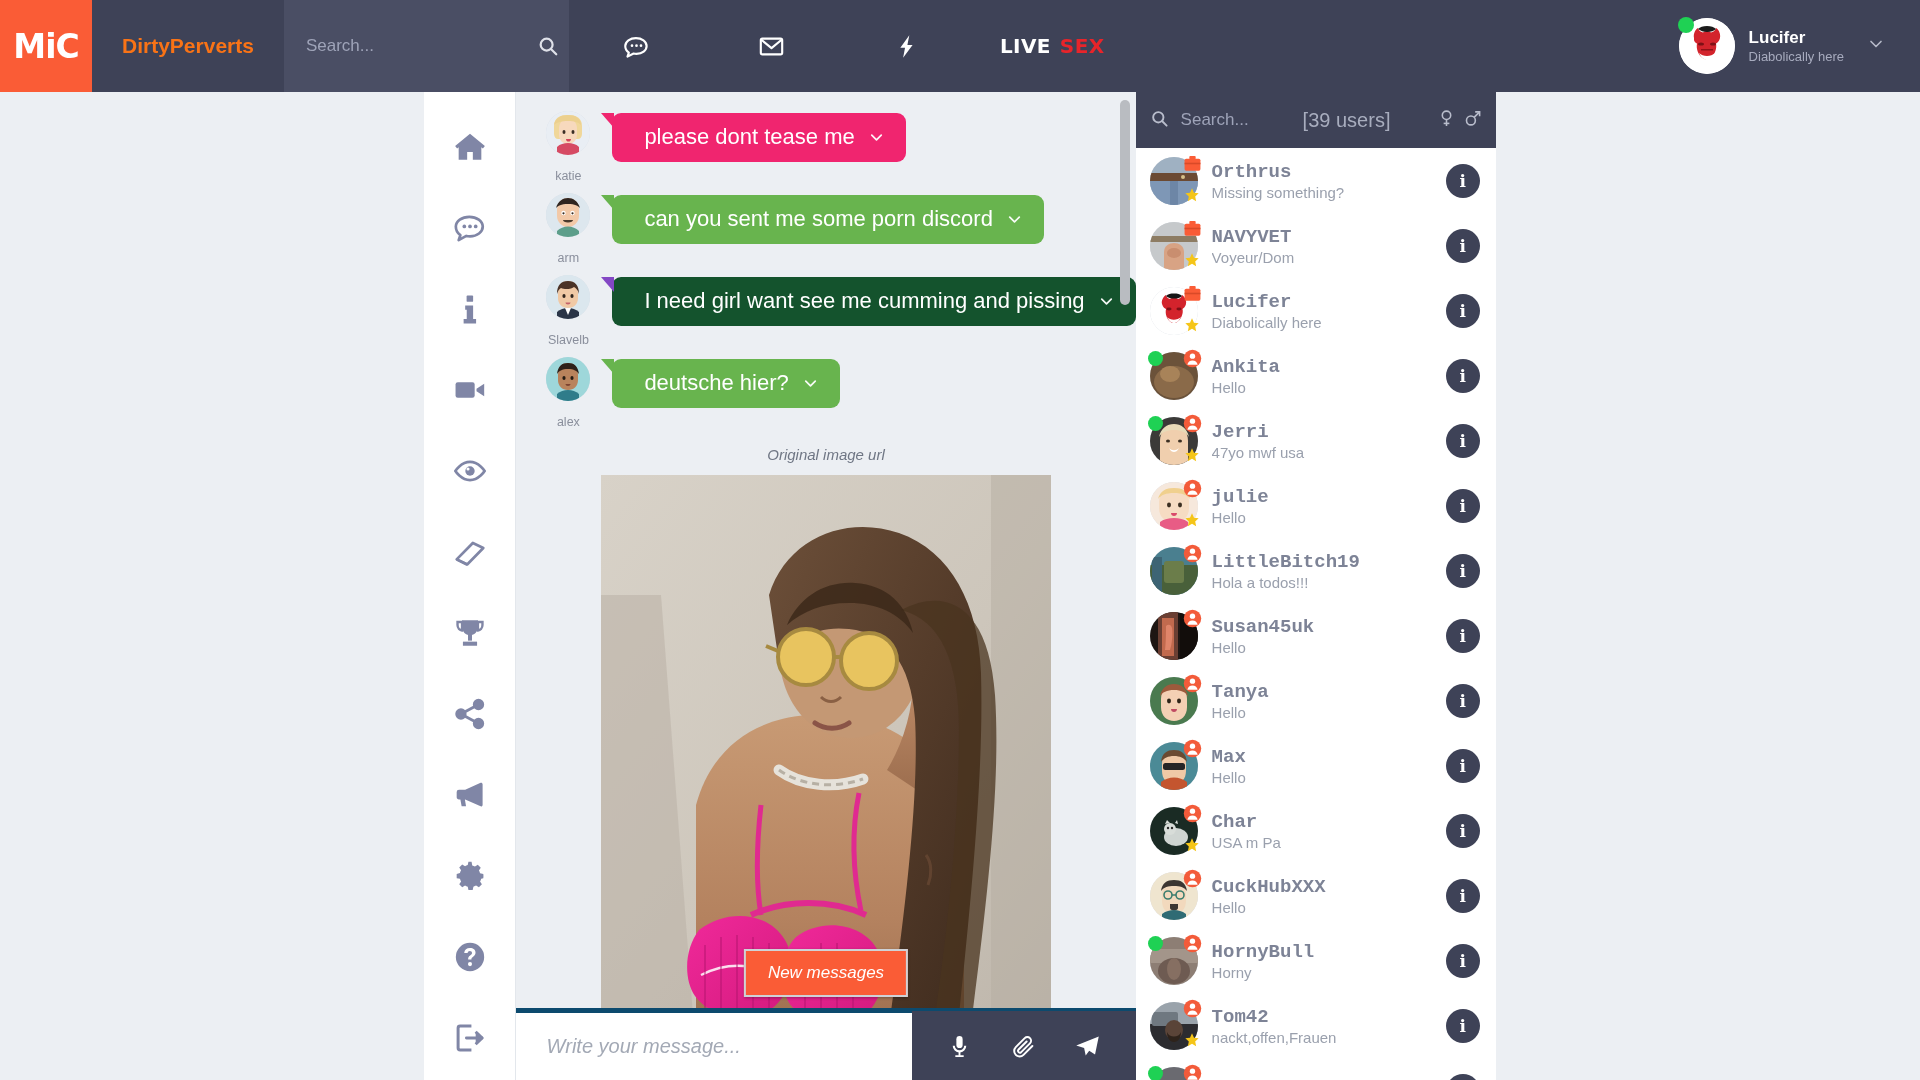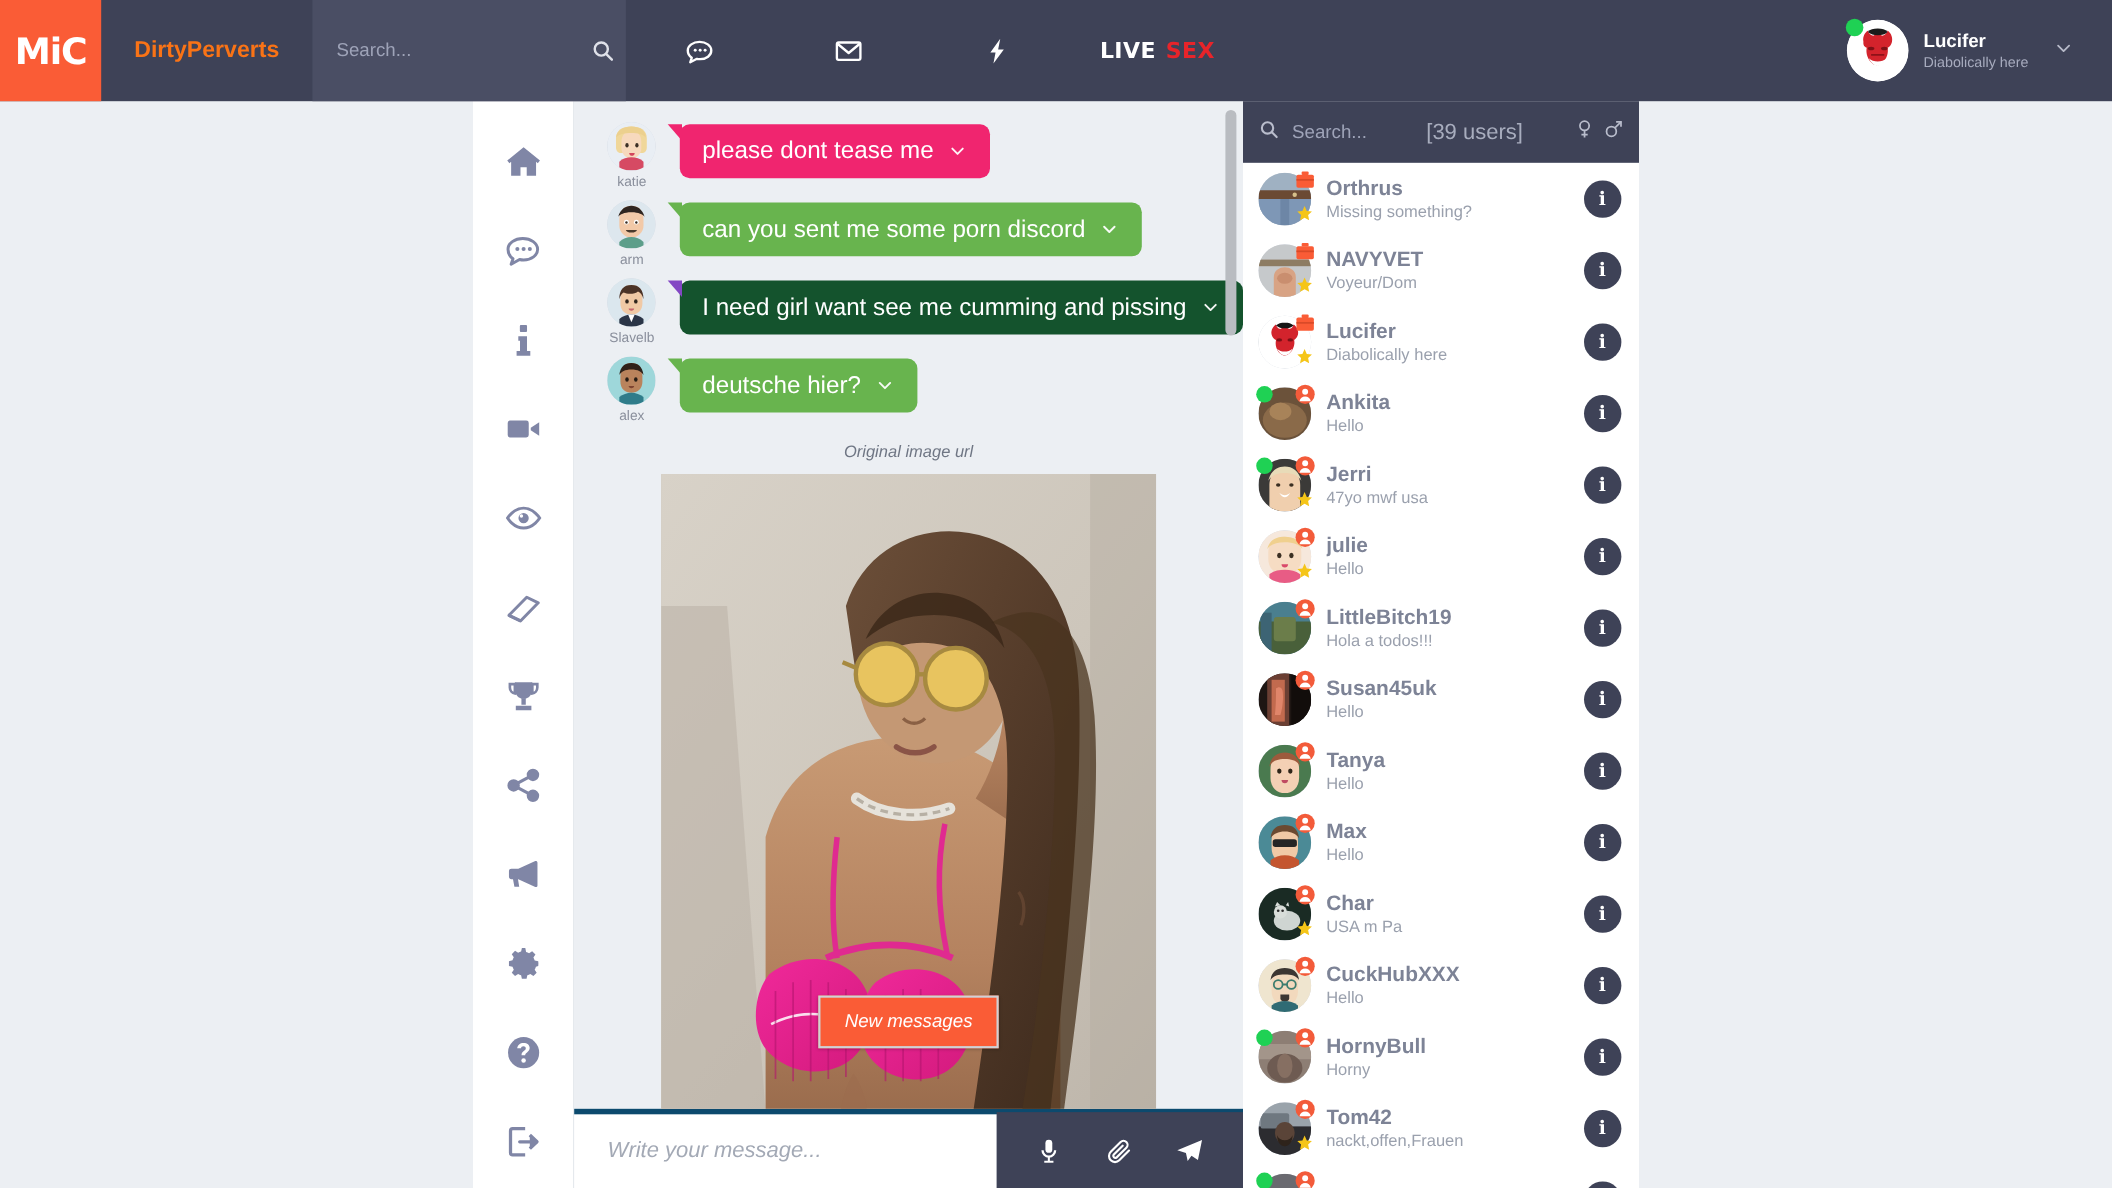--- a/index.html
+++ b/index.html
@@ -102,24 +102,24 @@
     flex: 1; overflow: hidden; position: relative;
     padding: 14px 0 0 0;
   }
   .msg-row { display: flex; align-items: flex-start; padding: 5px 0 5px 24px; }
   .msg-av-col { width: 56px; flex: 0 0 56px; display: flex; flex-direction: column; align-items: center; }
   .msg-av {
     width: 44px; height: 44px; border-radius: 50%;
     overflow: hidden; position: relative; background: #d5dbe4;
   }
   .msg-av svg { display: block; }
-  .msg-nick { font-size: 12.5px; color: #8a8f9c; margin-top: 3px; white-space: nowrap; }
+  .msg-nick { font-size: 12.5px; color: #8a8f9c; margin-top: 14px; white-space: nowrap; }
   .bubble {
     position: relative; margin-left: 16px; margin-top: 2px;
-    border-radius: 9px; padding: 13px 20px 14px 20px;
+    border-radius: 9px; padding: 13px 20px 14px 32px;
     color: #fff; font-size: 22px; line-height: 1;
     display: flex; align-items: center; gap: 12px;
     max-width: 1100px; cursor: pointer;
   }
   .bubble::before {
     content: ""; position: absolute; left: -11px; top: 0;
     border-top: 0 solid transparent;
     border-bottom: 15px solid transparent;
     border-right: 13px solid currentColor;
   }
@@ -209,21 +209,21 @@
     border-radius: 50%; background: #1fd154; z-index: 4;
   }
   .u-badge {
     position: absolute; top: -3px; right: -4px; z-index: 4;
     width: 19px; height: 19px;
   }
   .u-star { position: absolute; bottom: -2px; right: -2px; z-index: 4; }
   .u-meta { flex: 1; min-width: 0; display: flex; flex-direction: column; gap: 1px; }
   .u-name {
     font-size: 19px; font-weight: bold; color: #7d8396;
-    white-space: nowrap; overflow: hidden; text-overflow: ellipsis;
+    white-space: nowrap; overflow: hidden; text-overflow: ellipsis; font-family: Liberation Mono, monospace;
   }
   .u-status {
     font-size: 15px; color: #9aa0ad; white-space: nowrap;
     overflow: hidden; text-overflow: ellipsis;
   }
   .info-btn {
     width: 34px; height: 34px; flex: 0 0 34px; border-radius: 50%;
     background: #3e4257; color: #fff; display: flex;
     align-items: center; justify-content: center;
     font-size: 17px; font-weight: bold; cursor: pointer;

